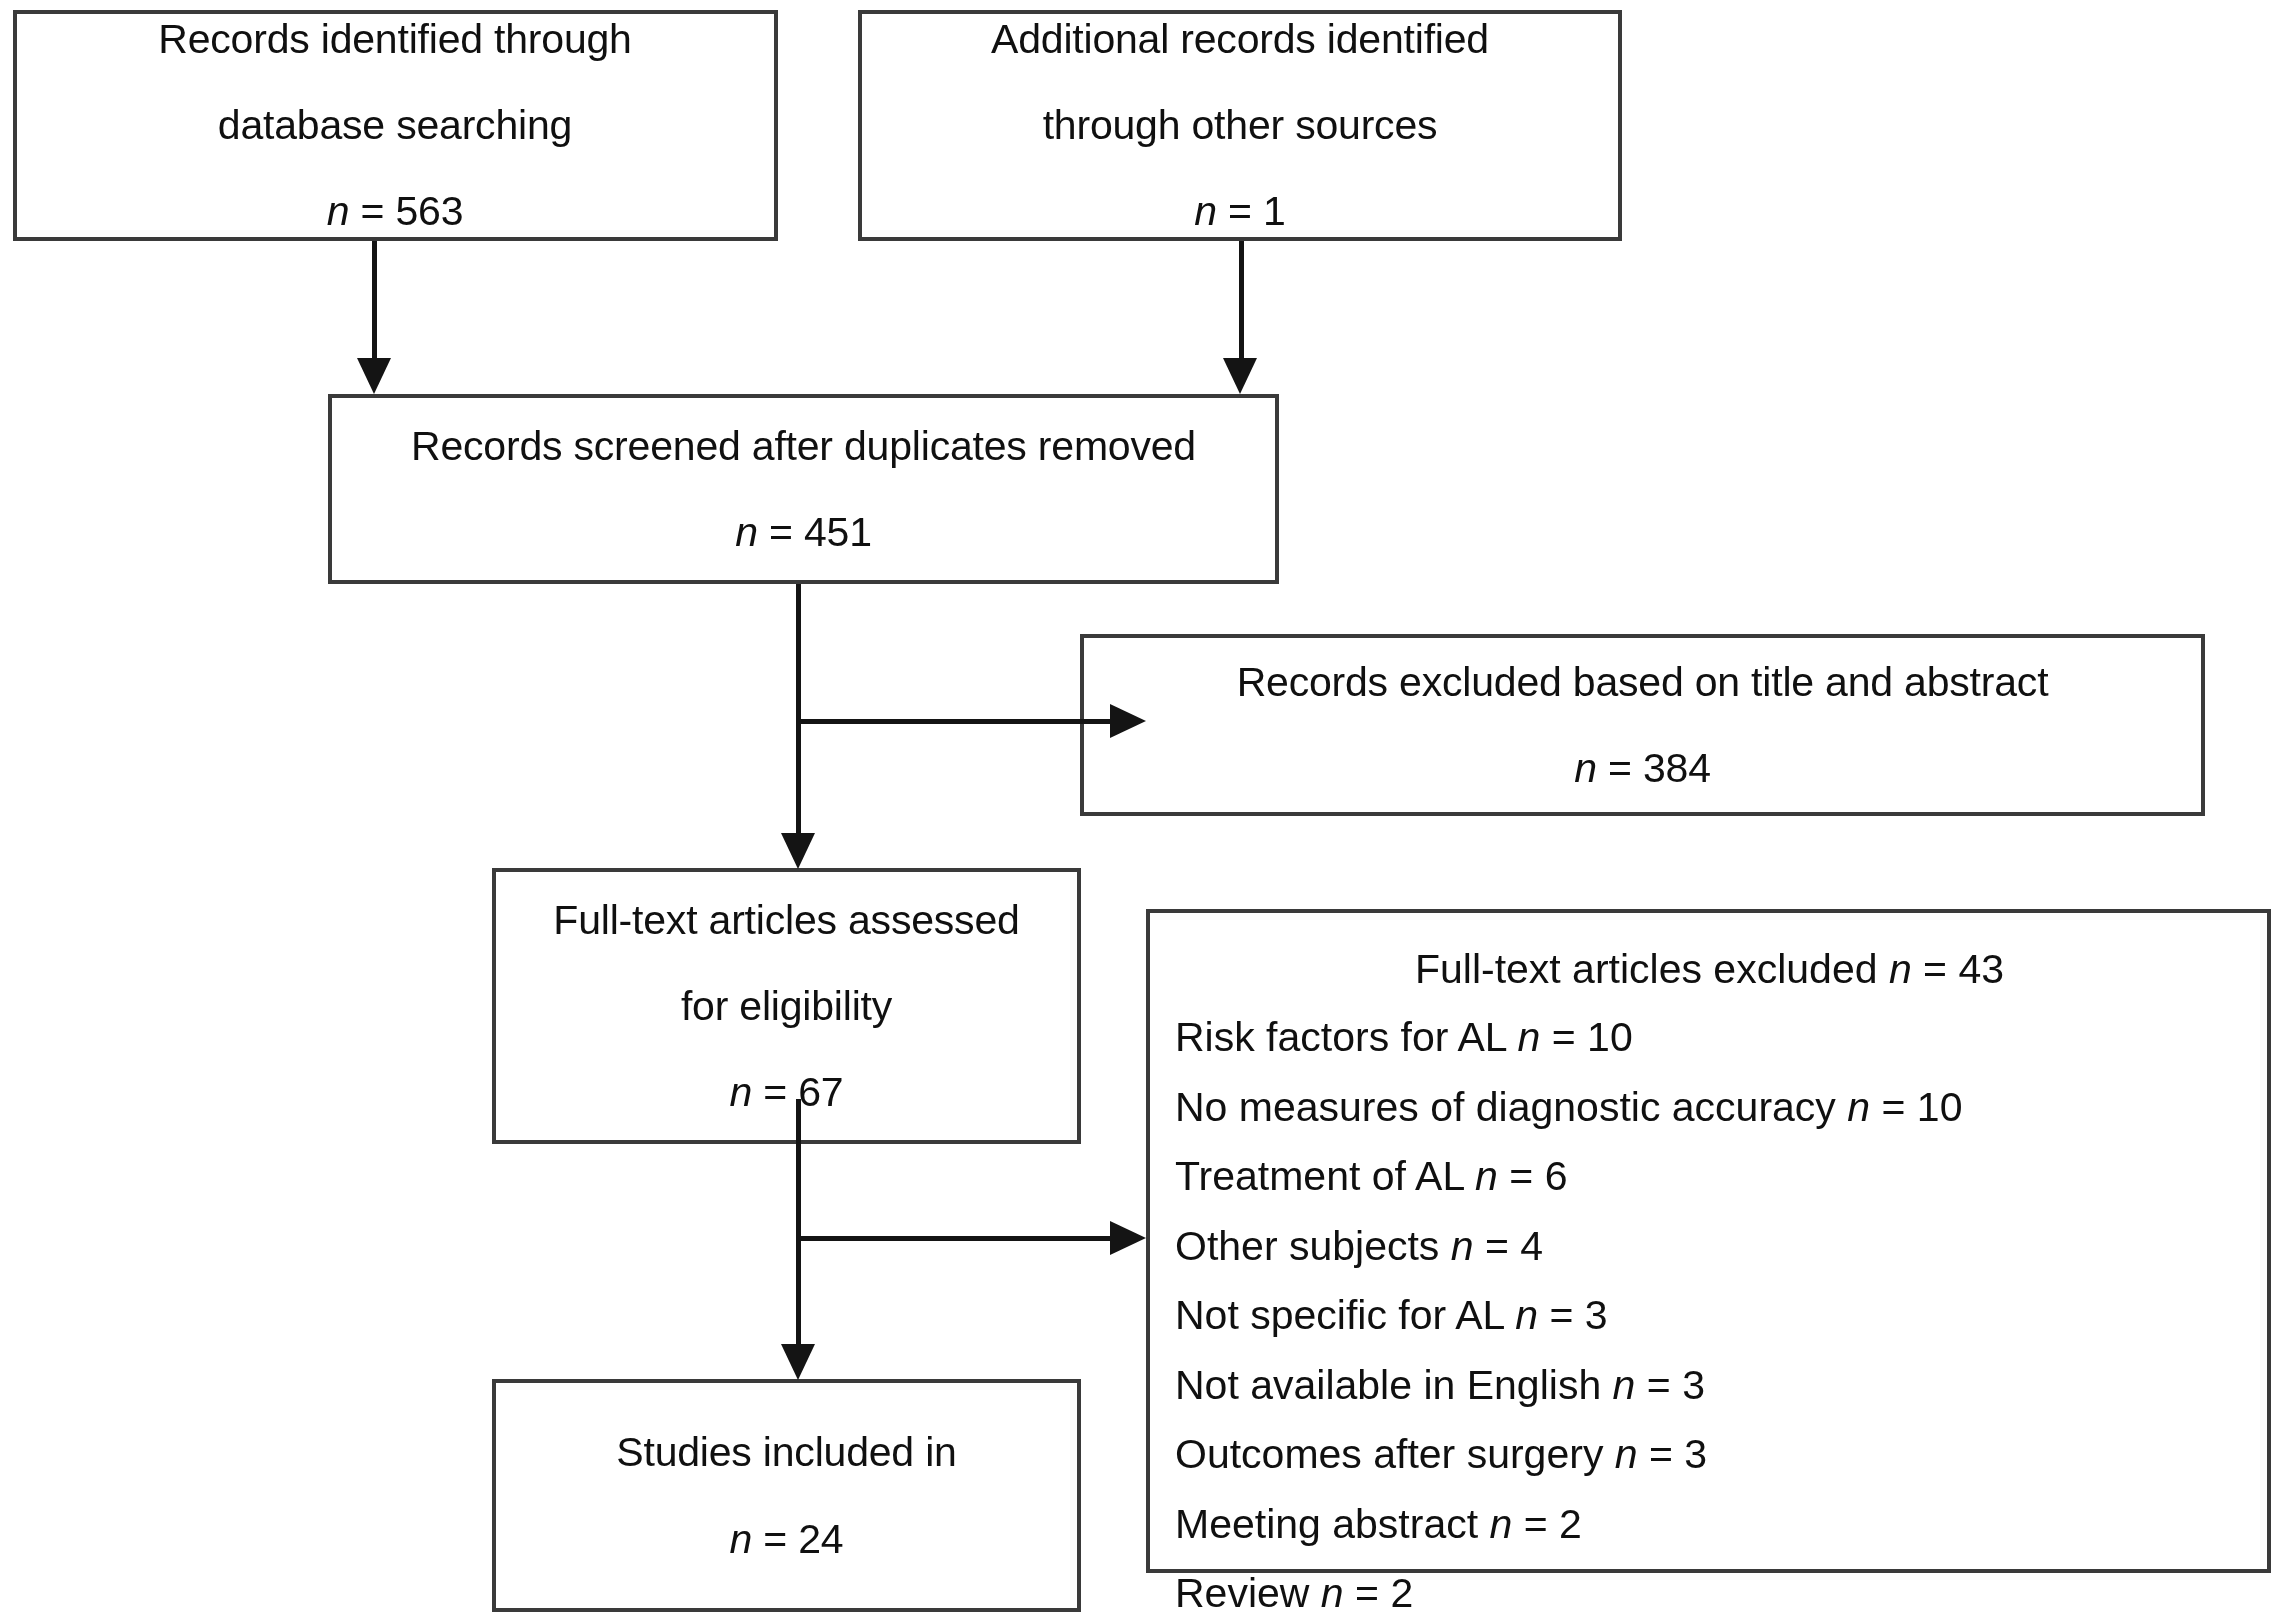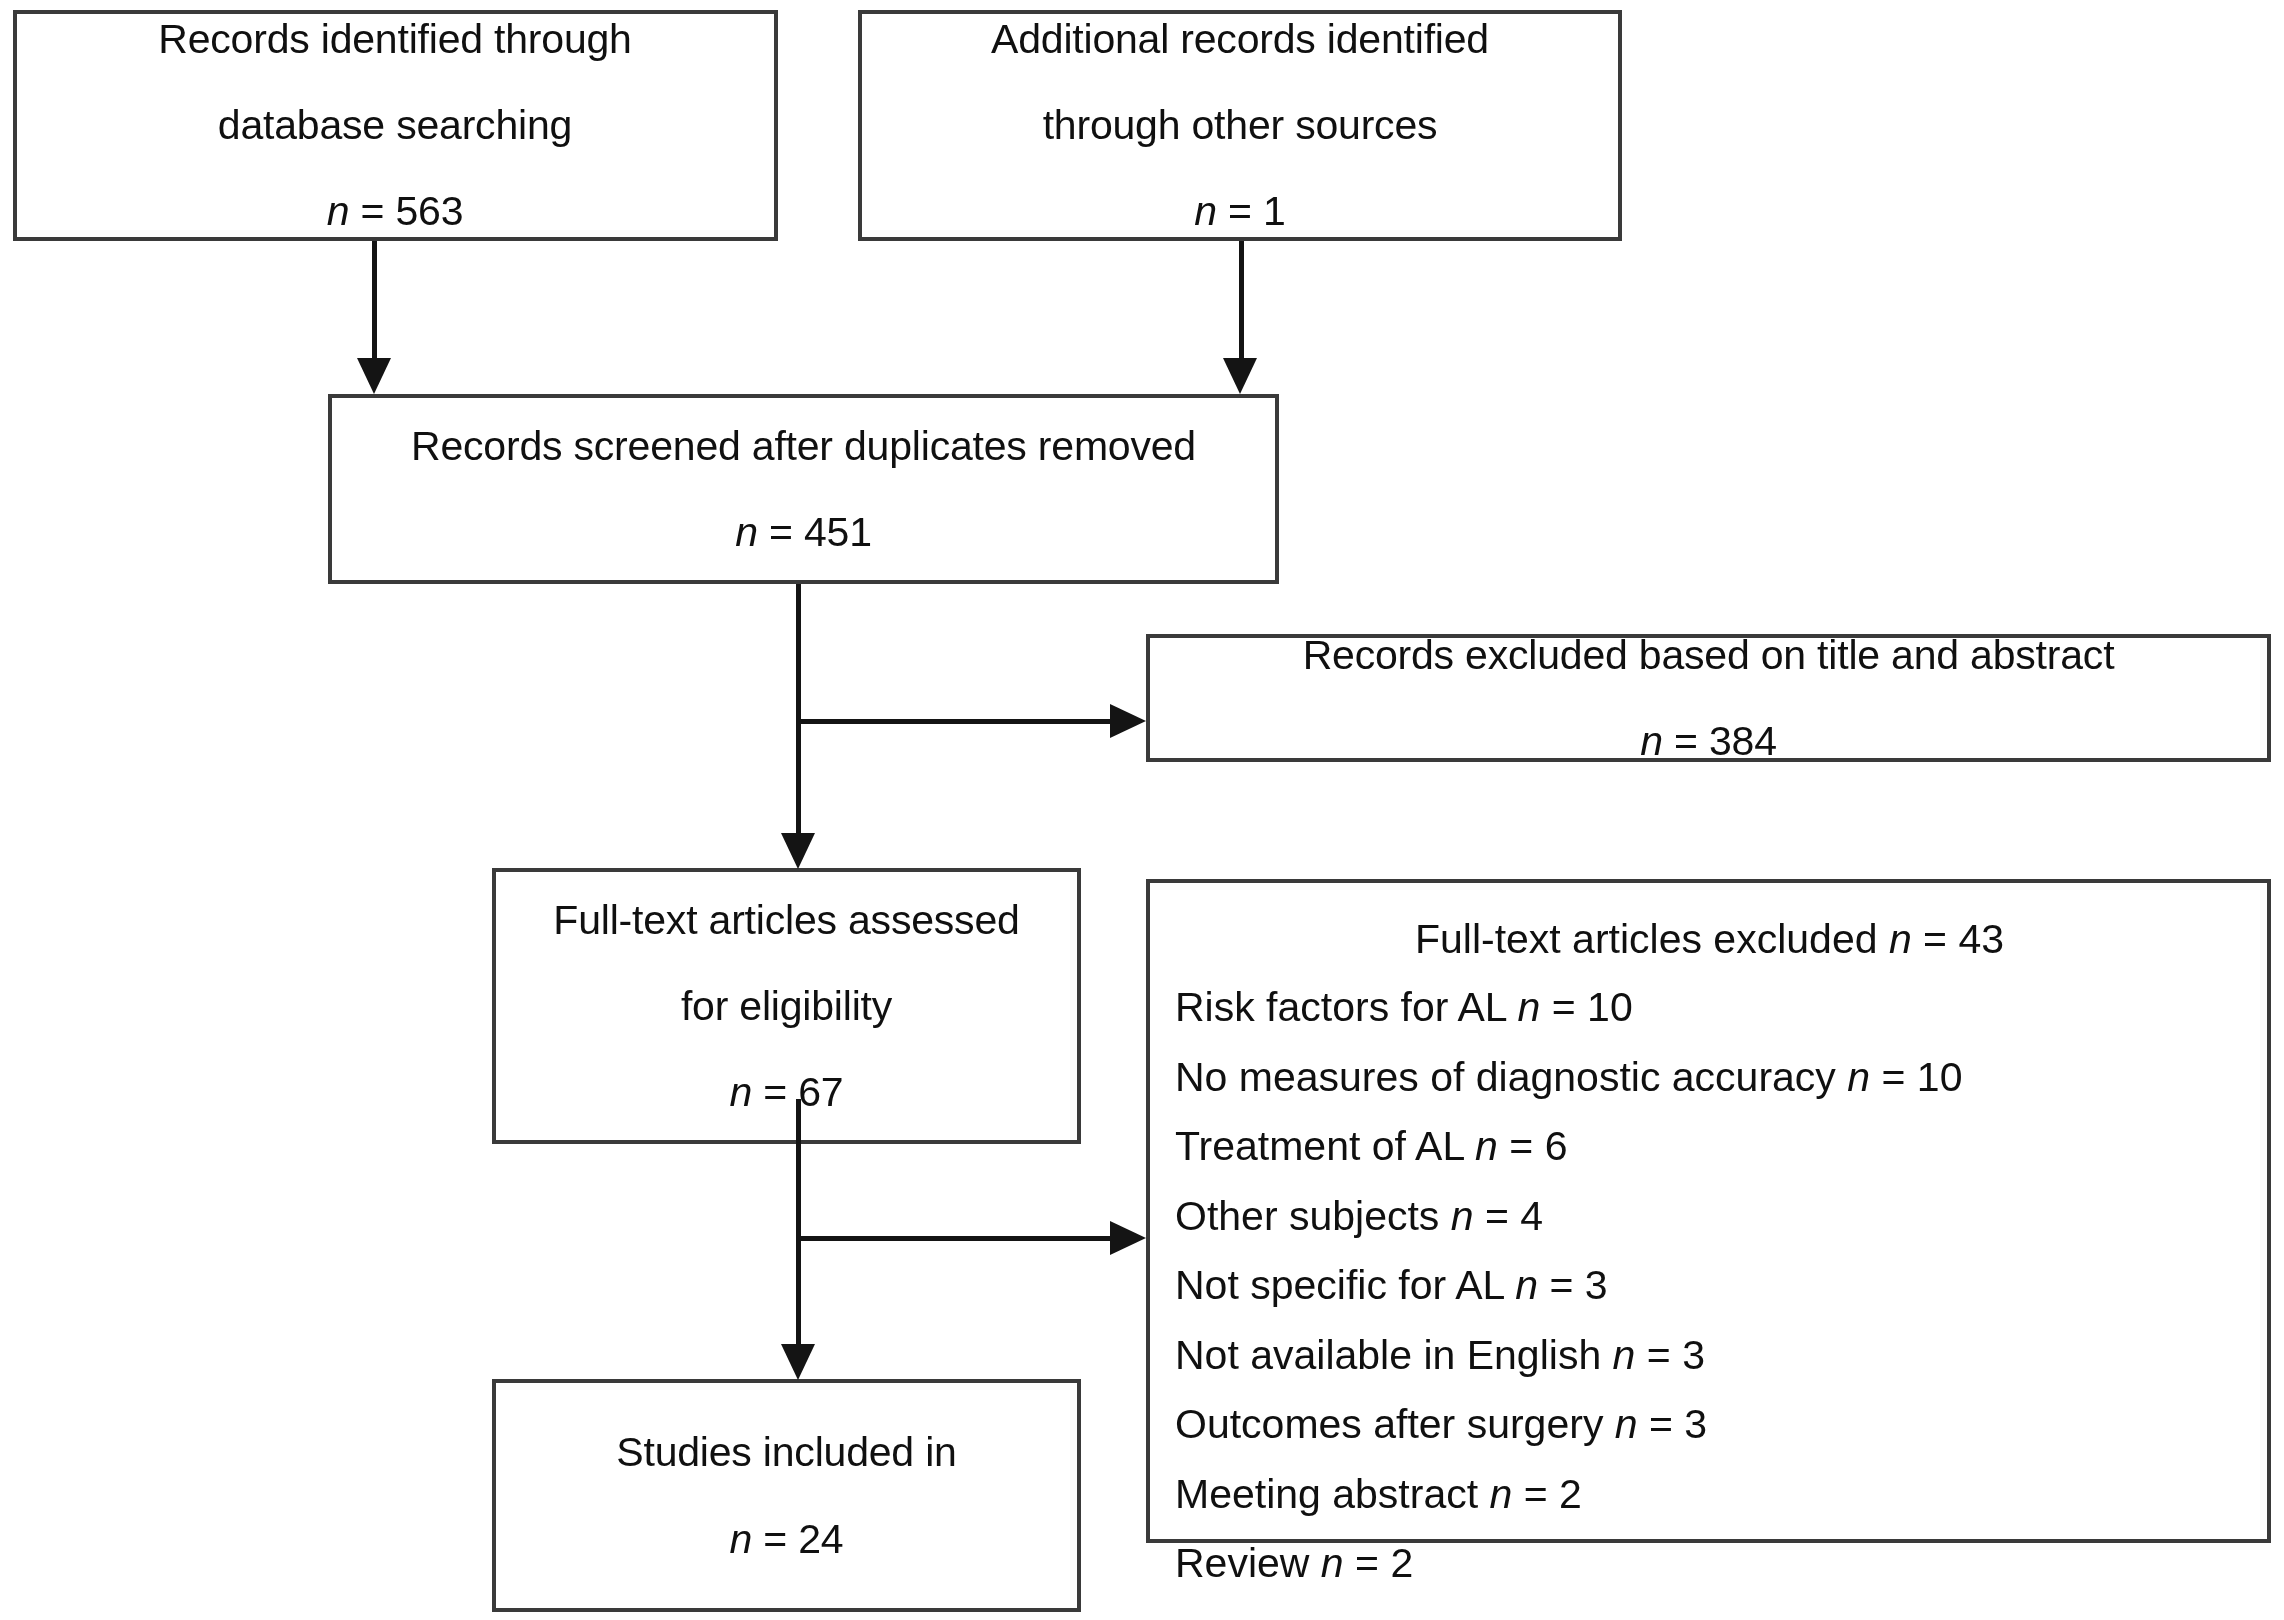--- a/index.html
+++ b/index.html
@@ -109,32 +109,32 @@
     <span class="ln">Additional records identified</span>
     <span class="ln">through other sources</span>
     <span class="nline"><span class="nvar">n</span> = <span>1</span></span>
   </div>
 
   <div class="flow-box" style="left:328px; top:394px; width:951px; height:190px;">
     <span class="ln">Records screened after duplicates removed</span>
     <span class="nline"><span class="nvar">n</span> = <span>451</span></span>
   </div>
 
-  <div class="flow-box" style="left:1146px; top:634px; width:1125px; height:128px;">
+  <div class="flow-box" style="left:1080px; top:634px; width:1125px; height:182px;">
     <span class="ln">Records excluded based on title and abstract</span>
     <span class="nline"><span class="nvar">n</span> = <span>384</span></span>
   </div>
 
   <div class="flow-box" style="left:492px; top:868px; width:589px; height:276px;">
     <span class="ln">Full-text articles assessed</span>
     <span class="ln">for eligibility</span>
     <span class="nline"><span class="nvar">n</span> = <span>67</span></span>
   </div>
 
-  <div class="list-box" style="left:1146px; top:879px; width:1125px; height:664px;">
+  <div class="list-box" style="left:1146px; top:909px; width:1125px; height:664px;">
     <div class="list-heading"><span>Full-text articles excluded</span> <span class="nvar">n</span> = <span>43</span></div>
 
     <div class="list-item"><span>Risk factors for AL</span> <span class="nvar">n</span> = <span>10</span></div>
     <div class="list-item"><span>No measures of diagnostic accuracy</span> <span class="nvar">n</span> = <span>10</span></div>
     <div class="list-item"><span>Treatment of AL</span> <span class="nvar">n</span> = <span>6</span></div>
     <div class="list-item"><span>Other subjects</span> <span class="nvar">n</span> = <span>4</span></div>
     <div class="list-item"><span>Not specific for AL</span> <span class="nvar">n</span> = <span>3</span></div>
     <div class="list-item"><span>Not available in English</span> <span class="nvar">n</span> = <span>3</span></div>
     <div class="list-item"><span>Outcomes after surgery</span> <span class="nvar">n</span> = <span>3</span></div>
     <div class="list-item"><span>Meeting abstract</span> <span class="nvar">n</span> = <span>2</span></div>

